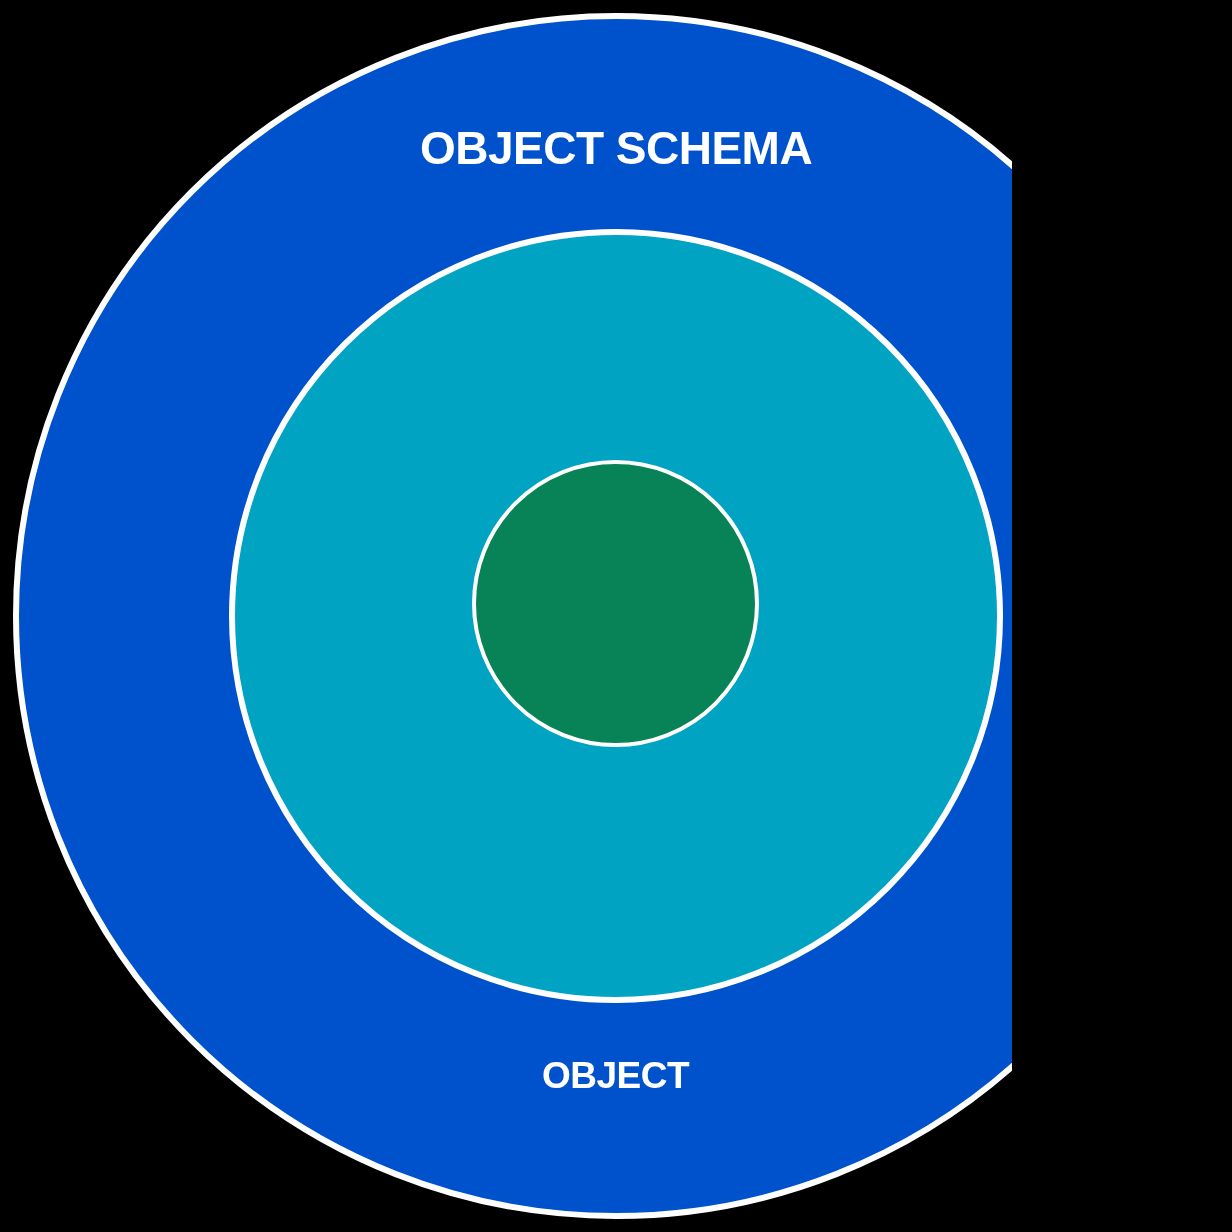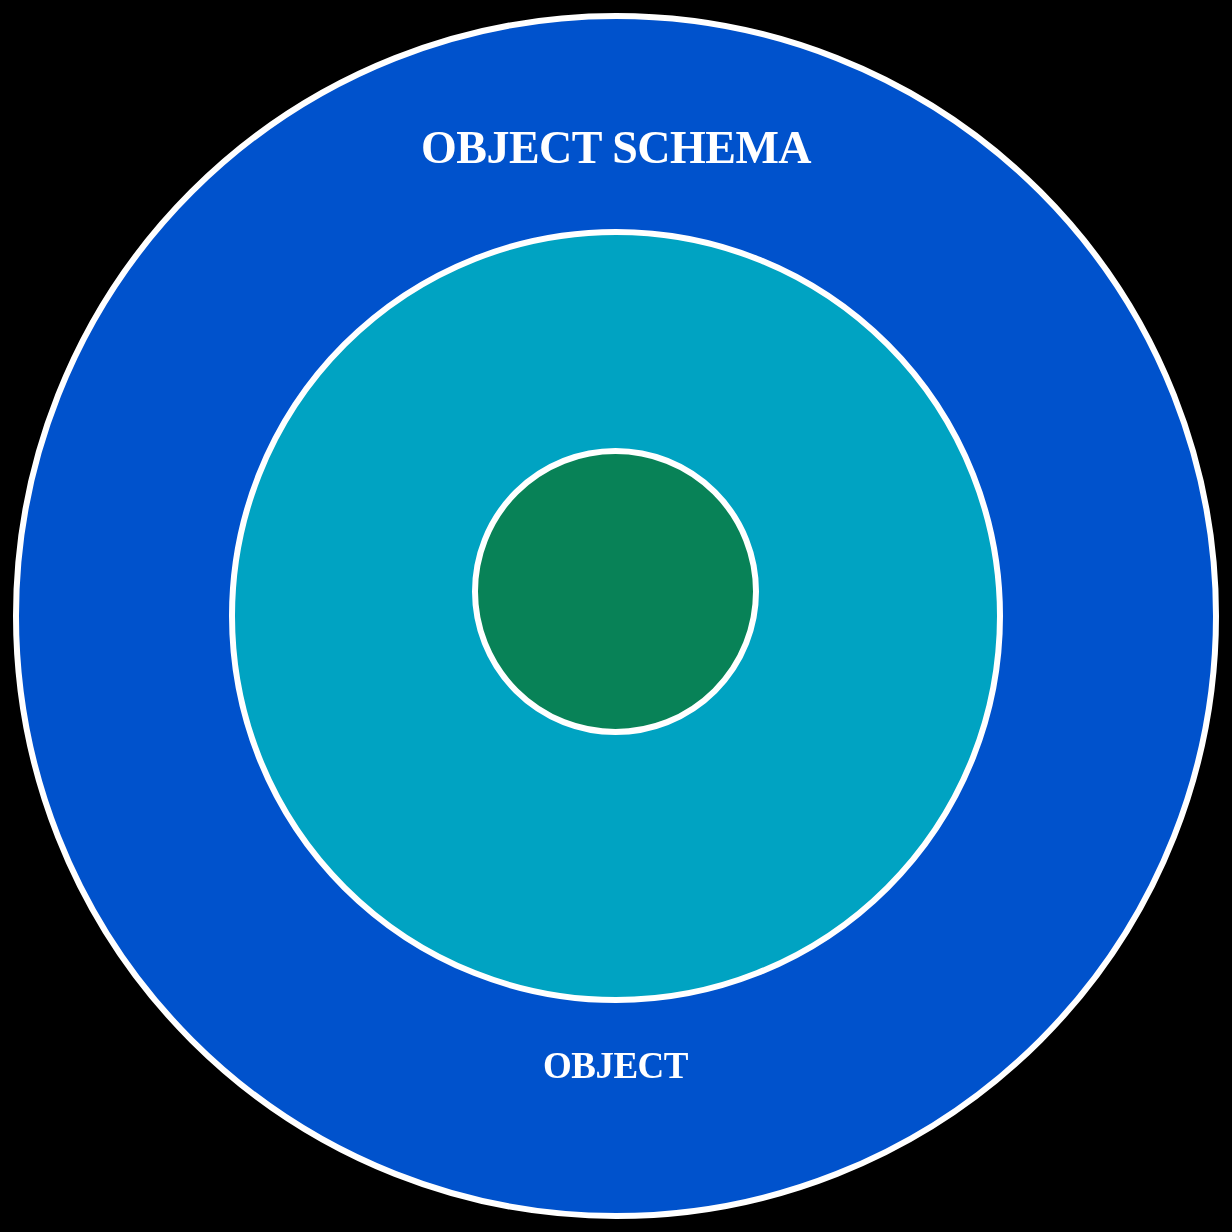--- a/index.html
+++ b/index.html
@@ -3,25 +3,25 @@
 <meta charset="utf-8">
 <title>Object Schema Diagram</title>
 <style>
   html, body {
     margin: 0;
     padding: 0;
     background: #000000;
   }
   #canvas {
     position: relative;
-    width: 1232px;
+    width: 1012px;
     height: 1232px;
     background: #000000;
     overflow: hidden;
-    font-family: Liberation Serif, serif;
+    font-family: Liberation Sans, sans-serif;
   }
   .ring {
     position: absolute;
     border-radius: 50%;
     box-sizing: border-box;
     display: block;
   }
   
   #ring-outer {
     left: 13px;
@@ -36,25 +36,25 @@
     left: 229px;
     top: 229px;
     width: 774px;
     height: 774px;
     background: #00A3C2;
     border: 6px solid #FFFFFF;
   }
   
   #ring-inner {
     left: 472px;
-    top: 448px;
+    top: 460px;
     width: 287px;
     height: 287px;
     background: #088257;
-    border: 6px solid #22c55e;
+    border: 4px solid #22c55e;
   }
   .ring-label {
     position: absolute;
     left: 0;
     right: 0;
     text-align: center;
     color: #FFFFFF;
     font-weight: 700;
     letter-spacing: -0.5px;
     white-space: nowrap;

